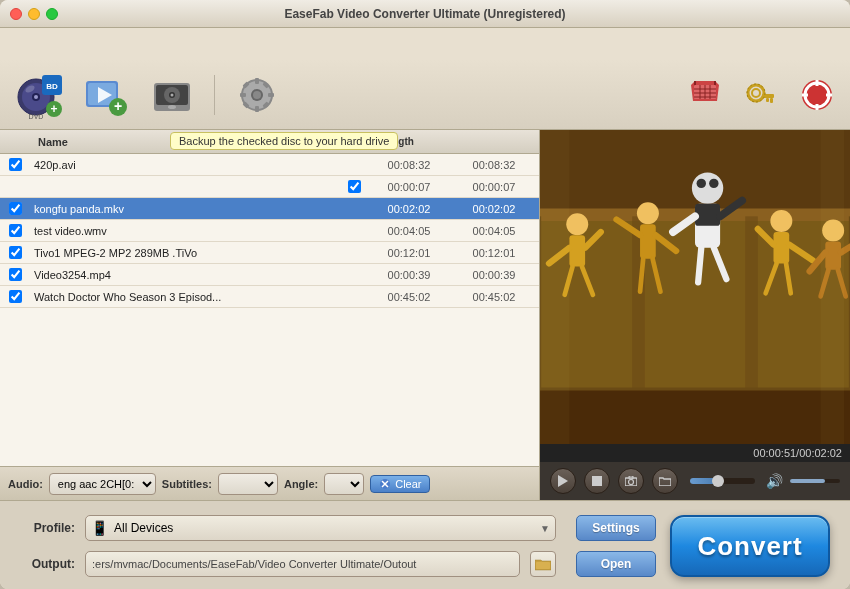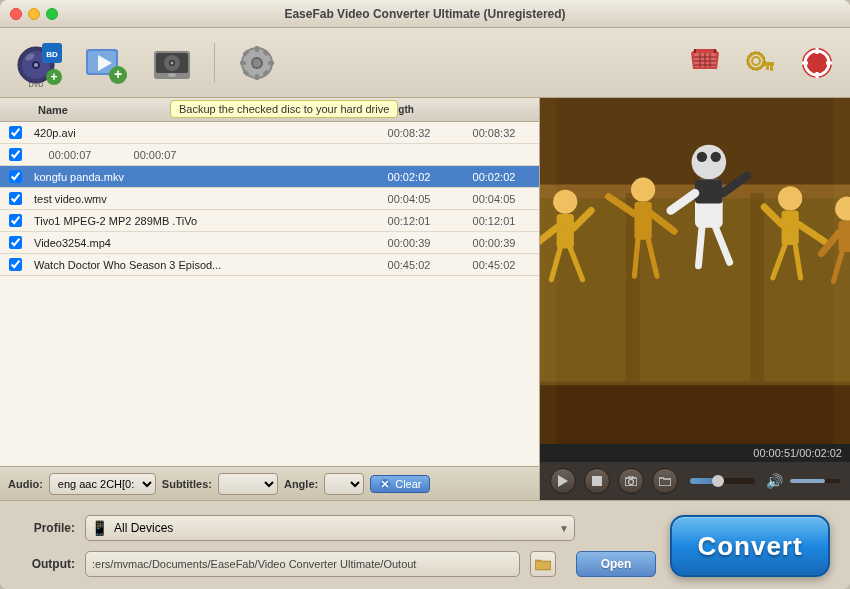--- a/index.html
+++ b/index.html
@@ -60,20 +60,21 @@
     
     .toolbar {
       background: linear-gradient(to bottom, #e8e0d0, #d8d0c0);
       height: 70px;
       display: flex;
       align-items: center;
       padding: 0 12px;
       gap: 10px;
       border-bottom: 1px solid #b0a890;
       flex-shrink: 0;
+      margin-top: 32px;
     }
     .toolbar-btn {
       width: 56px;
       height: 56px;
       display: flex;
       align-items: center;
       justify-content: center;
       cursor: pointer;
       border-radius: 6px;
     }
@@ -159,20 +160,21 @@
       flex: 1;
       overflow-y: auto;
       background: #f8f4ec;
     }
     .file-row {
       display: flex;
       align-items: center;
       height: 22px;
       border-bottom: 1px solid #e0d8c8;
       cursor: pointer;
+      justify-content: flex-end;
     }
     .file-row.selected {
       background: #4a80c8;
       color: white;
     }
     .file-row.selected .file-duration,
     .file-row.selected .file-trimmed {
       color: white;
     }
     .file-checkbox {
@@ -824,20 +826,23 @@
 
         <div class="profile-row">
           <span class="row-label">Profile:</span>
           <div class="profile-select-wrapper">
             <span class="profile-icon-left">📱</span>
             <select class="profile-select">
               <option>All Devices</option>
             </select>
             <span class="profile-dropdown-arrow">▼</span>
           </div>
+          <div class="side-buttons">
+            <button class="settings-btn">Settings</button>
+          </div>
         </div>
 
         <div class="output-row">
           <span class="row-label">Output:</span>
           <div class="output-path">:ers/mvmac/Documents/EaseFab/Video Converter Ultimate/Outout</div>
           <div class="output-folder-btn">
             <svg width="16" height="14" viewBox="0 0 16 14">
               <path d="M0 3 L0 13 L16 13 L16 4 L7 4 L6 3 Z" fill="#c8a040" stroke="#a08030" stroke-width="0.5"></path>
               <rect x="1" y="5" width="14" height="7" rx="1" fill="#d8b050"></rect>
             </svg>

